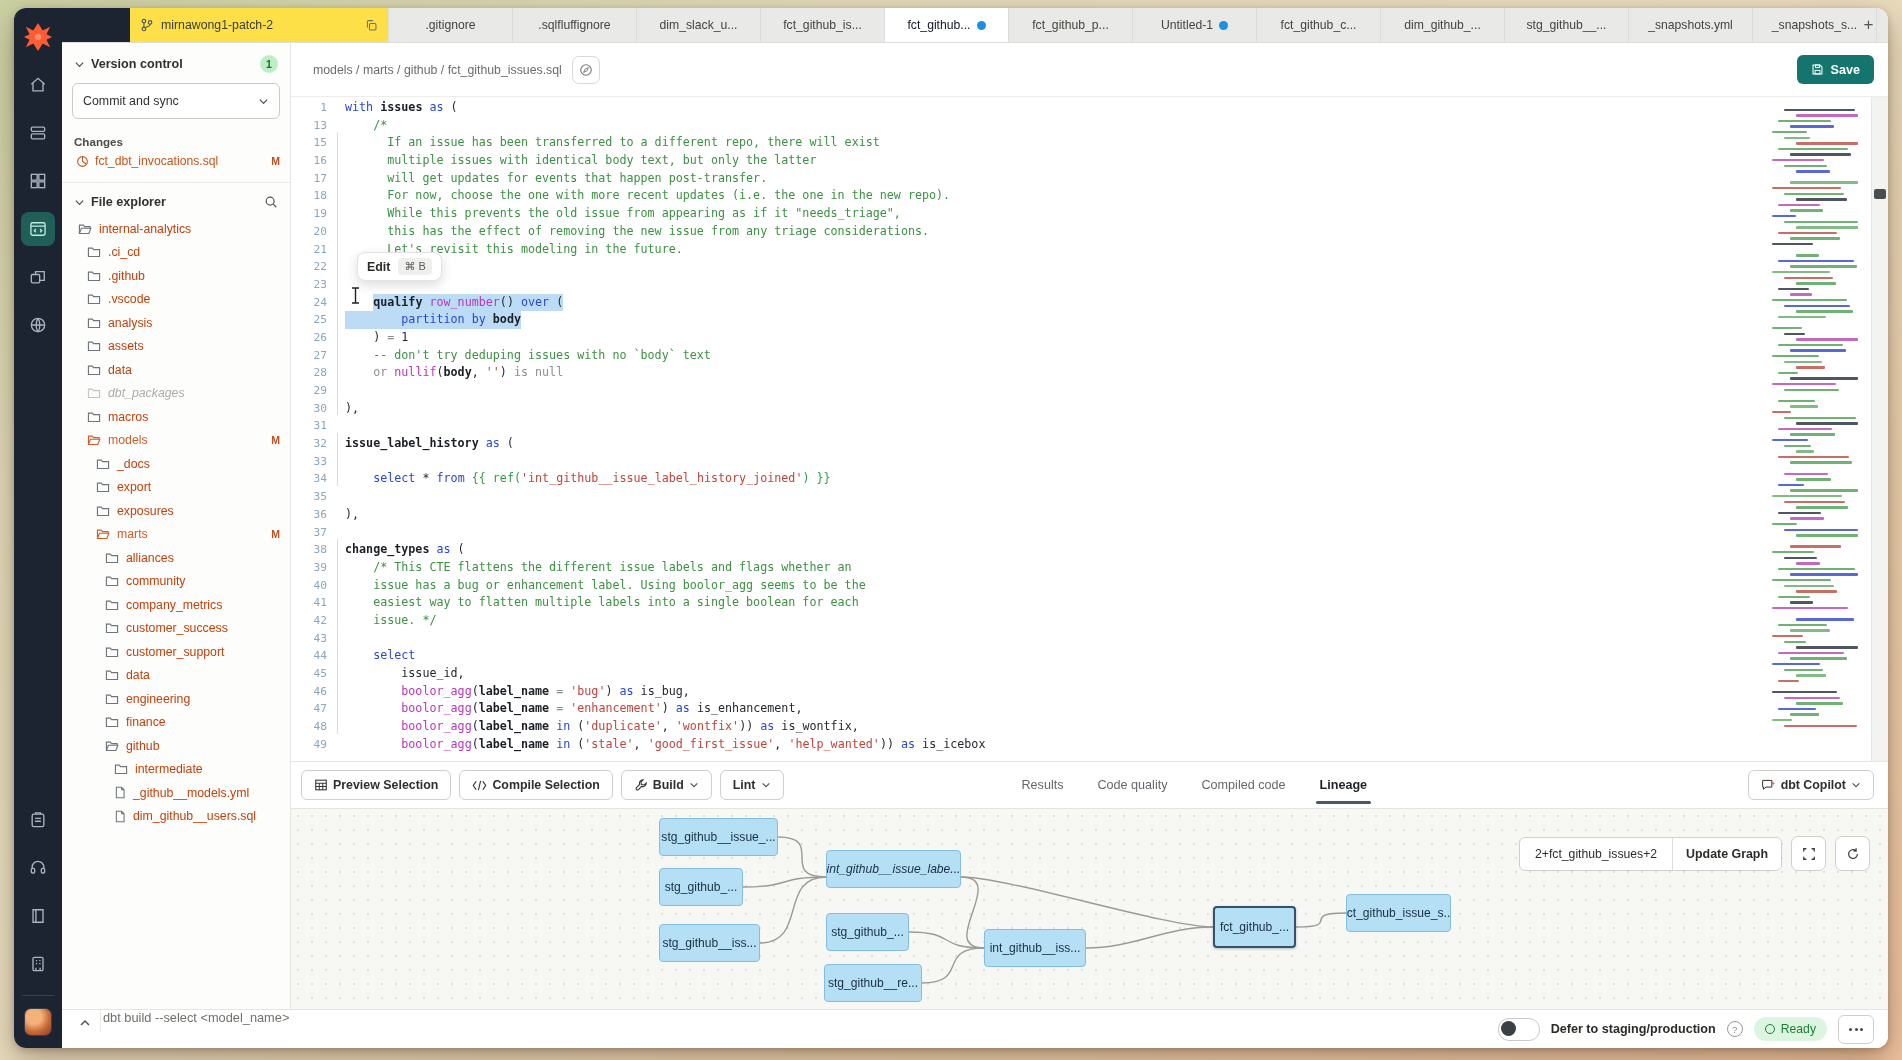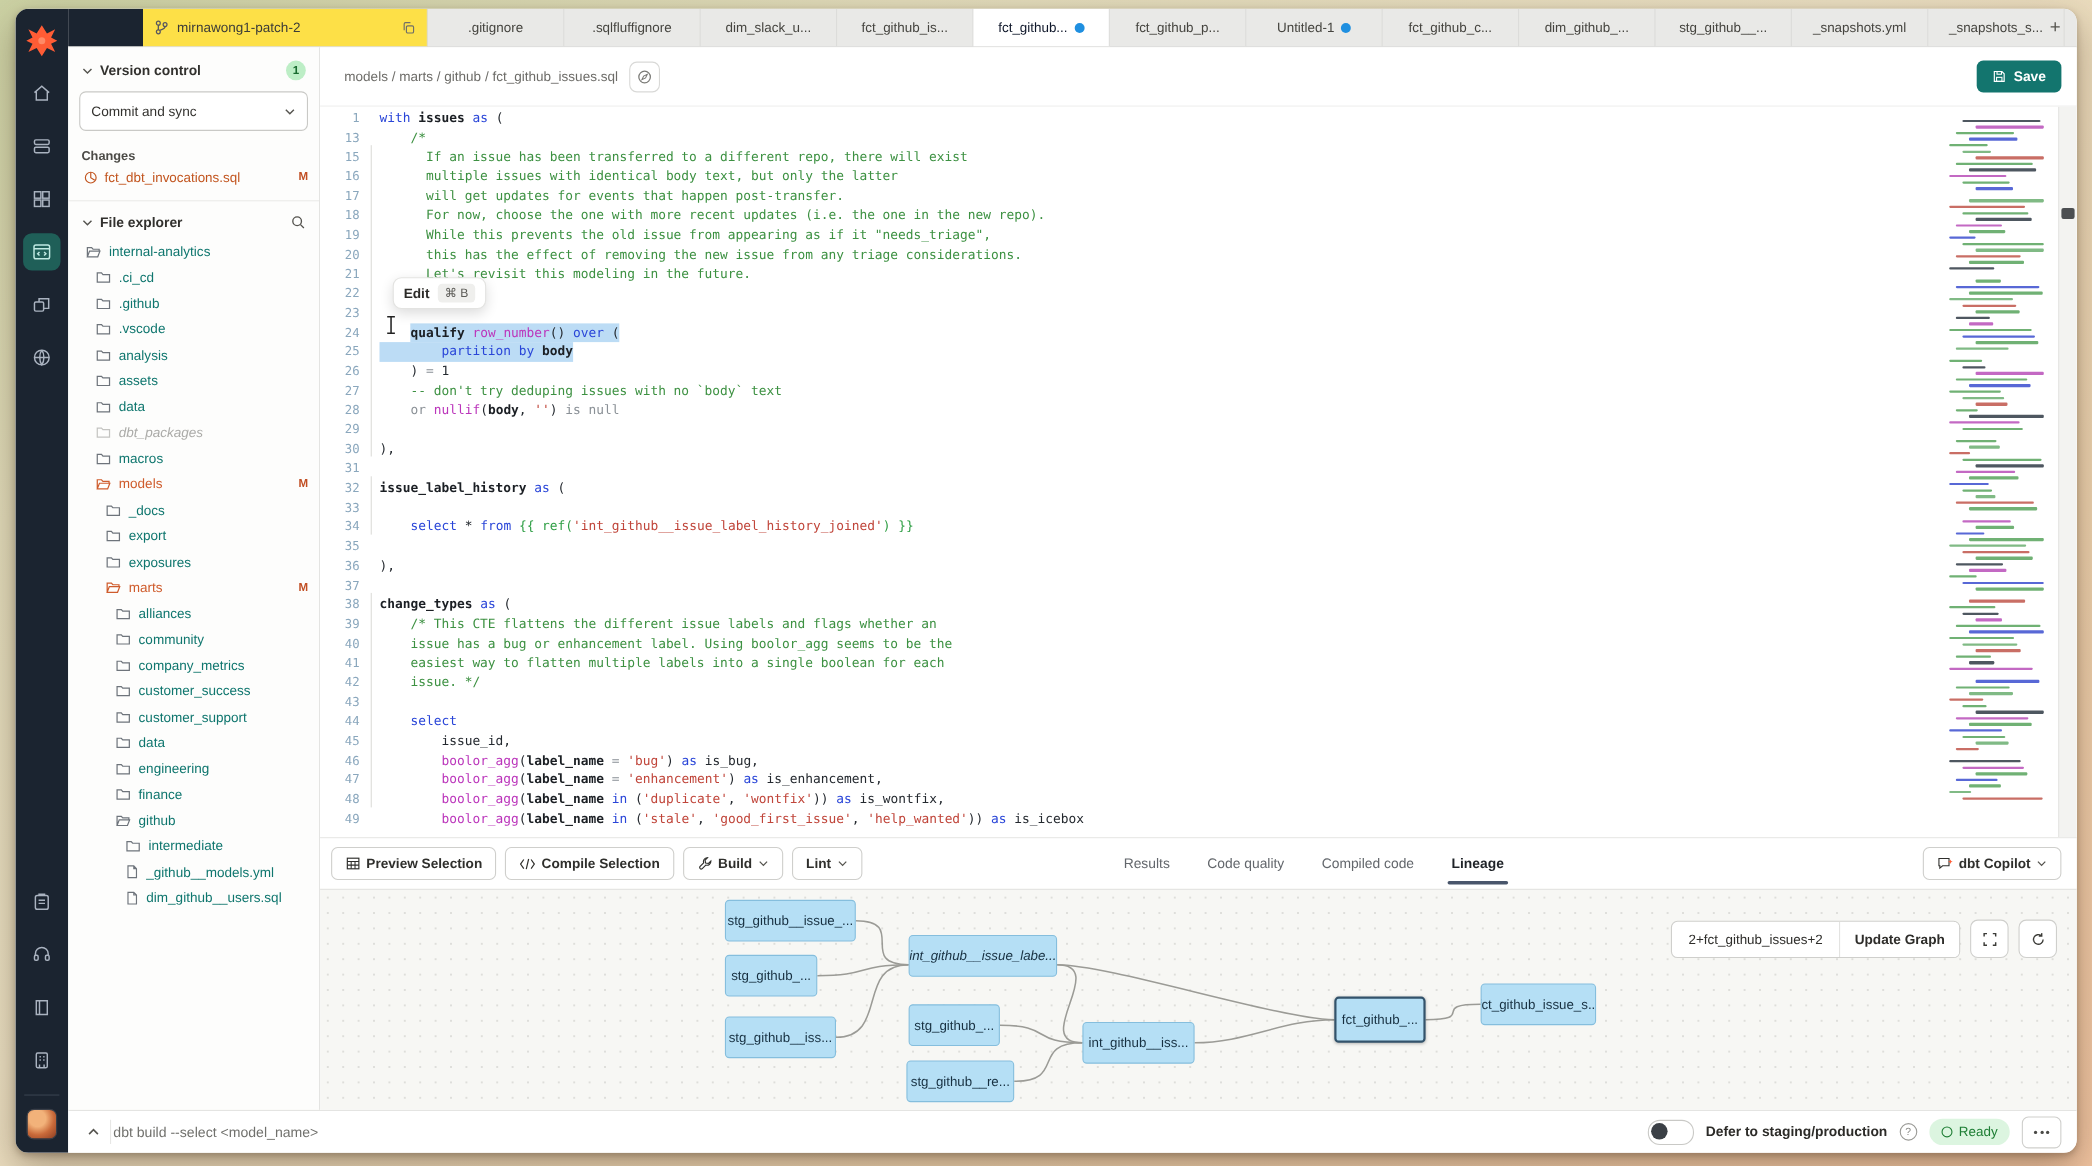--- a/index.html
+++ b/index.html
@@ -49,21 +49,21 @@
     font-size:10.5px;font-weight:700;display:flex;align-items:center;justify-content:center;}
   .commit-select{margin:2px 10px 8px;height:34px;border:1px solid #c9c9c6;border-radius:6px;background:#fff;
     display:flex;align-items:center;padding:0 10px;font-size:12.4px;color:#33322f;cursor:pointer;}
   .commit-select svg{margin-left:auto;}
   .changes-label{padding:8px 12px 2px;font-size:11.6px;font-weight:700;color:#4c4b47;}
   .change-row{display:flex;align-items:center;gap:6px;padding:4px 10px 4px 14px;font-size:12.2px;color:#c2551f;position:relative;cursor:pointer;}
   .m-badge{position:absolute;right:10px;font-size:10.5px;font-weight:700;color:#c14f24;}
   .panel-sep{height:1px;background:#ebebe9;margin:10px 0 0;}
   #explorer{flex:1;overflow:hidden;display:flex;flex-direction:column;}
   #tree{flex:1;overflow:hidden;padding-bottom:2px;}
-  .tree-row{display:flex;align-items:center;gap:7px;height:23.5px;font-size:12.3px;color:#0f766e;position:relative;cursor:pointer;white-space:nowrap;}
+  .tree-row{display:flex;align-items:center;gap:7px;height:23.5px;font-size:12.3px;color:#c2410c;position:relative;cursor:pointer;white-space:nowrap;}
   .tree-row svg{flex:none;stroke:#6e747b;fill:none;stroke-width:1.3;}
   .tree-row.orange{color:#cf5c2c;}
   .tree-row.orange svg{stroke:#cf5c2c;}
   .tree-row.muted{color:#ababa8;font-style:italic;}
   .tree-row.muted svg{stroke:#c4c4c1;}
   
   #editorcol{flex:1;display:flex;flex-direction:column;min-width:0;}
   #crumbbar{height:53px;flex:none;background:#fff;border-bottom:1px solid #ececea;display:flex;align-items:center;padding:0 14px 0 22px;gap:10px;}
   .crumb{font-size:12.3px;color:#6d6c68;}
   .crumb-ic{width:26px;height:26px;border:1px solid #d9d9d7;border-radius:7px;display:flex;align-items:center;justify-content:center;cursor:pointer;}
@@ -108,21 +108,21 @@
   #edges{position:absolute;inset:0;}
   .node{position:absolute;height:38px;background:var(--node-blue);border:1px solid #85bedd;border-radius:4px;
     display:flex;align-items:center;justify-content:center;font-size:12.1px;color:#173041;cursor:pointer;white-space:nowrap;overflow:hidden;padding:0 6px;box-sizing:border-box;}
   .node.selected{border:2px solid #33536b;height:42px;box-shadow:0 1px 3px rgba(0,0,0,.25);}
   #lin-controls{position:absolute;top:27px;right:18px;display:flex;align-items:center;gap:9px;}
   .sel-group{display:flex;height:32px;border:1px solid #cfcfcc;border-radius:6px;background:#fff;overflow:hidden;}
   .sel-input{width:152px;display:flex;align-items:center;justify-content:center;font-size:12.2px;color:#2e2d2a;border-right:1px solid #dcdcda;}
   .upd-btn{padding:0 13px;display:flex;align-items:center;font-size:12.4px;font-weight:600;color:#2e2d2a;cursor:pointer;background:#fff;border:none;font-family:inherit;}
   .sq-btn{width:33px;height:33px;border:1px solid #cfcfcc;border-radius:7px;background:#fff;display:flex;align-items:center;justify-content:center;cursor:pointer;}
   
-  #statusbar{height:38px;flex:none;background:#fff;border-top:1px solid #e4e4e2;display:flex;align-items:center;padding:0 14px 0 10px;gap:2px;}
+  #statusbar{height:38px;flex:none;background:#fff;border-top:1px solid #e4e4e2;display:flex;padding:0 14px 0 10px;gap:2px;}
   .collapse-btn{width:26px;height:26px;display:flex;align-items:center;justify-content:center;cursor:pointer;border-radius:5px;}
   .status-sep{width:1px;height:22px;background:#e7e7e5;}
   .cmd{font-size:12.8px;color:#70706c;}
   .status-right{margin-left:auto;display:flex;align-items:center;gap:11px;}
   .toggle{width:40px;height:21px;border-radius:11px;border:1px solid #c9c9c6;background:#fff;position:relative;cursor:pointer;}
   .toggle .knob{position:absolute;left:2px;top:2px;width:15px;height:15px;border-radius:50%;background:#3b4046;}
   .defer{font-size:12.6px;font-weight:600;color:#2c2b28;}
   .help{width:14px;height:14px;border-radius:50%;border:1px solid #9a9a96;color:#8a8a86;font-size:9.5px;display:flex;align-items:center;justify-content:center;}
   .ready{height:24px;padding:0 11px;border-radius:13px;background:var(--ready-bg);color:var(--ready-fg);font-size:12.2px;
     display:flex;align-items:center;gap:6px;}

